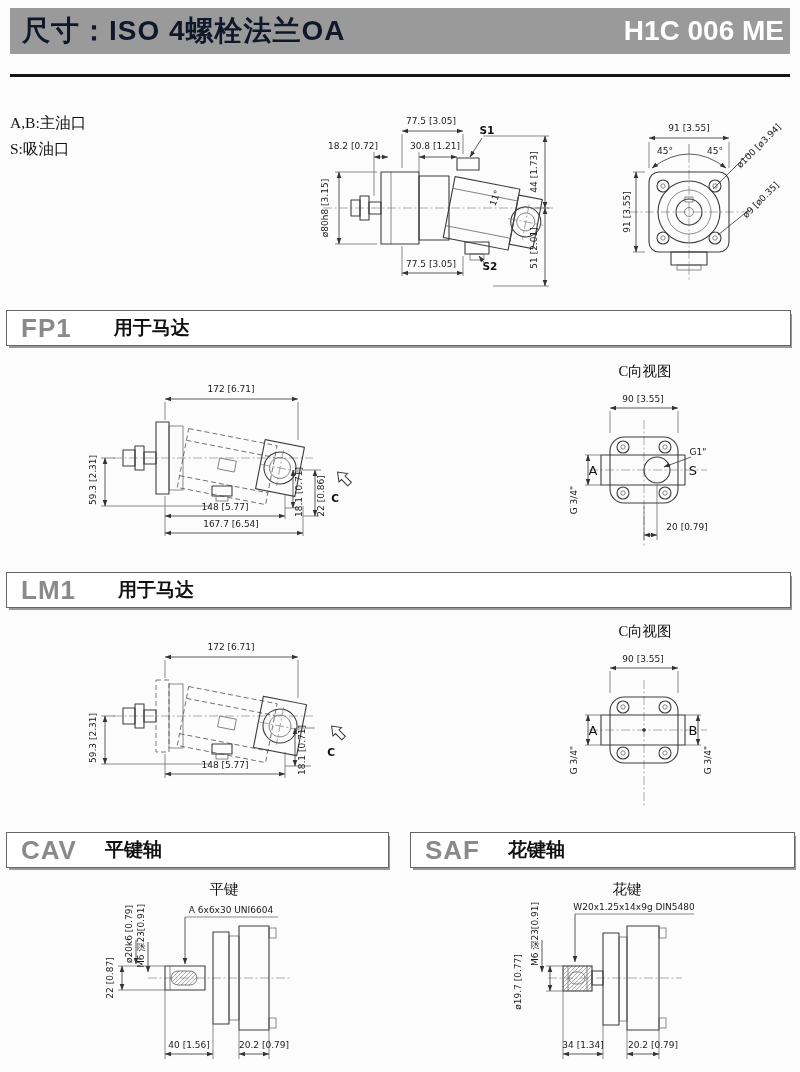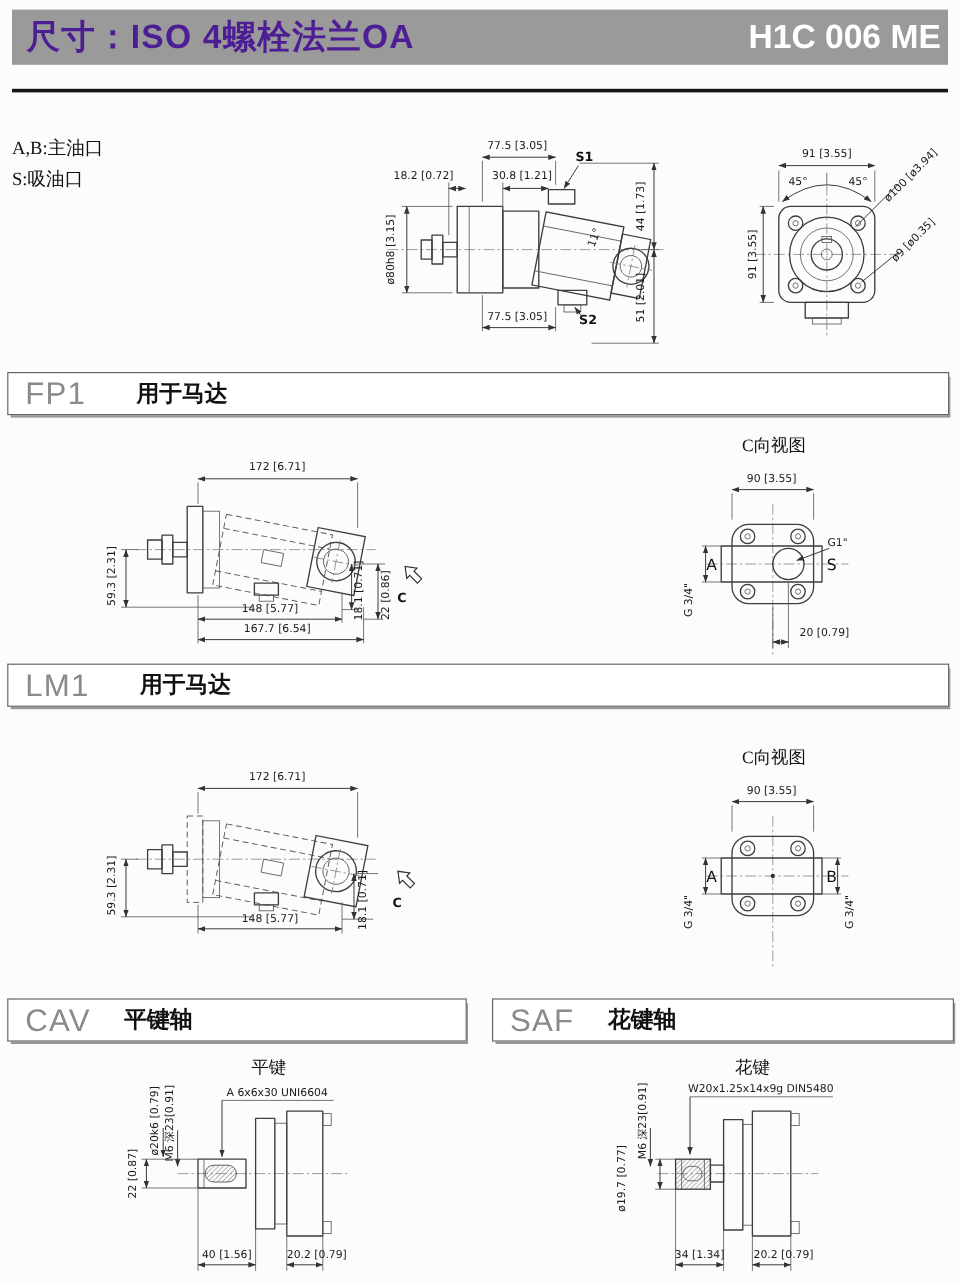--- a/index.html
+++ b/index.html
@@ -1,28 +1,28 @@
 <!DOCTYPE html>
 <html><head>
 <meta charset="utf-8">
 <style>
   html,body{margin:0;padding:0;background:#e8e8e8;}
   #page{position:relative;width:800px;height:1072px;background:#fcfcfc;overflow:hidden;
         font-family:"Liberation Sans",sans-serif;}
   
   .hdr{position:absolute;left:10px;top:8px;width:780px;height:46px;background:#9a9a9a;
        display:flex;align-items:center;justify-content:space-between;}
-  .hdr .t{color:#4c1d95;font-weight:bold;font-size:28px;letter-spacing:1px;padding-left:12px;}
+  .hdr .t{color:#0f172a;font-weight:bold;font-size:28px;letter-spacing:1px;padding-left:12px;}
   .hdr .m{color:#fff;font-weight:bold;font-size:28px;padding-right:6px;}
   .rule{position:absolute;left:10px;top:74px;width:780px;height:3px;background:#151515;}
   .note{position:absolute;left:10px;font-family:"Liberation Serif",serif;font-size:15.5px;color:#111;}
   
   .sec{position:absolute;height:34px;background:#fff;border:1.5px solid #666;
        box-shadow:2px 3px 0 -1px #999;display:flex;align-items:center;}
-  .sec .code{color:#8a8a8a;font-weight:normal;font-size:26px;margin-left:14px;letter-spacing:1px;}
+  .sec .code{color:#8a8a8a;font-weight:bold;font-size:26px;margin-left:14px;letter-spacing:1px;}
   .sec .stitle{color:#111;font-weight:bold;font-size:19px;margin-left:42px;}
   .sec.half .stitle{margin-left:28px;}
   
   svg{position:absolute;overflow:visible;}
   svg text{text-anchor:middle;}
   .ol{fill:none;stroke:#3c3c3c;stroke-width:1.1;stroke-linejoin:round;}
   .th{fill:none;stroke:#5a5a5a;stroke-width:0.7;}
   .dash{fill:none;stroke:#5a5a5a;stroke-width:0.8;stroke-dasharray:5 3;}
   .cl{fill:none;stroke:#777;stroke-width:0.6;stroke-dasharray:9 2.5 2 2.5;}
   .dim{fill:none;stroke:#333;stroke-width:0.8;}
@@ -252,21 +252,21 @@
     <line class="th" x1="36" y1="127" x2="20" y2="127"></line>
     <line class="dim dimA" x1="23" y1="97" x2="23" y2="127"></line>
     <text class="d" transform="translate(12,142) rotate(-90)">G 3/4"</text>
 
     <line class="th" x1="79" y1="148" x2="79" y2="182"></line>
     <line class="th" x1="92" y1="127" x2="92" y2="182"></line>
     <line class="dim dimA" x1="79" y1="177" x2="92" y2="177"></line>
     <text class="d" x="122" y="172">20 [0.79]</text>
   </svg>
 
-  <div class="sec" style="left:6px;top:553px;width:783px">
+  <div class="sec" style="left:6px;top:572px;width:783px">
     <span class="code">LM1</span>
     <span class="stitle">用于马达</span>
   </div>
 
   <svg style="left:85px;top:626px" width="270" height="180" viewBox="0 0 270 180">
     <line class="cl" x1="28" y1="90" x2="228" y2="90"></line>
     <rect class="ol" x="38" y="82" width="12" height="16"></rect>
     <rect class="ol" x="50" y="78" width="9" height="24"></rect>
     <rect class="ol" x="59" y="84" width="12" height="12"></rect>
     <rect class="dash" x="71" y="54" width="13" height="72"></rect>

